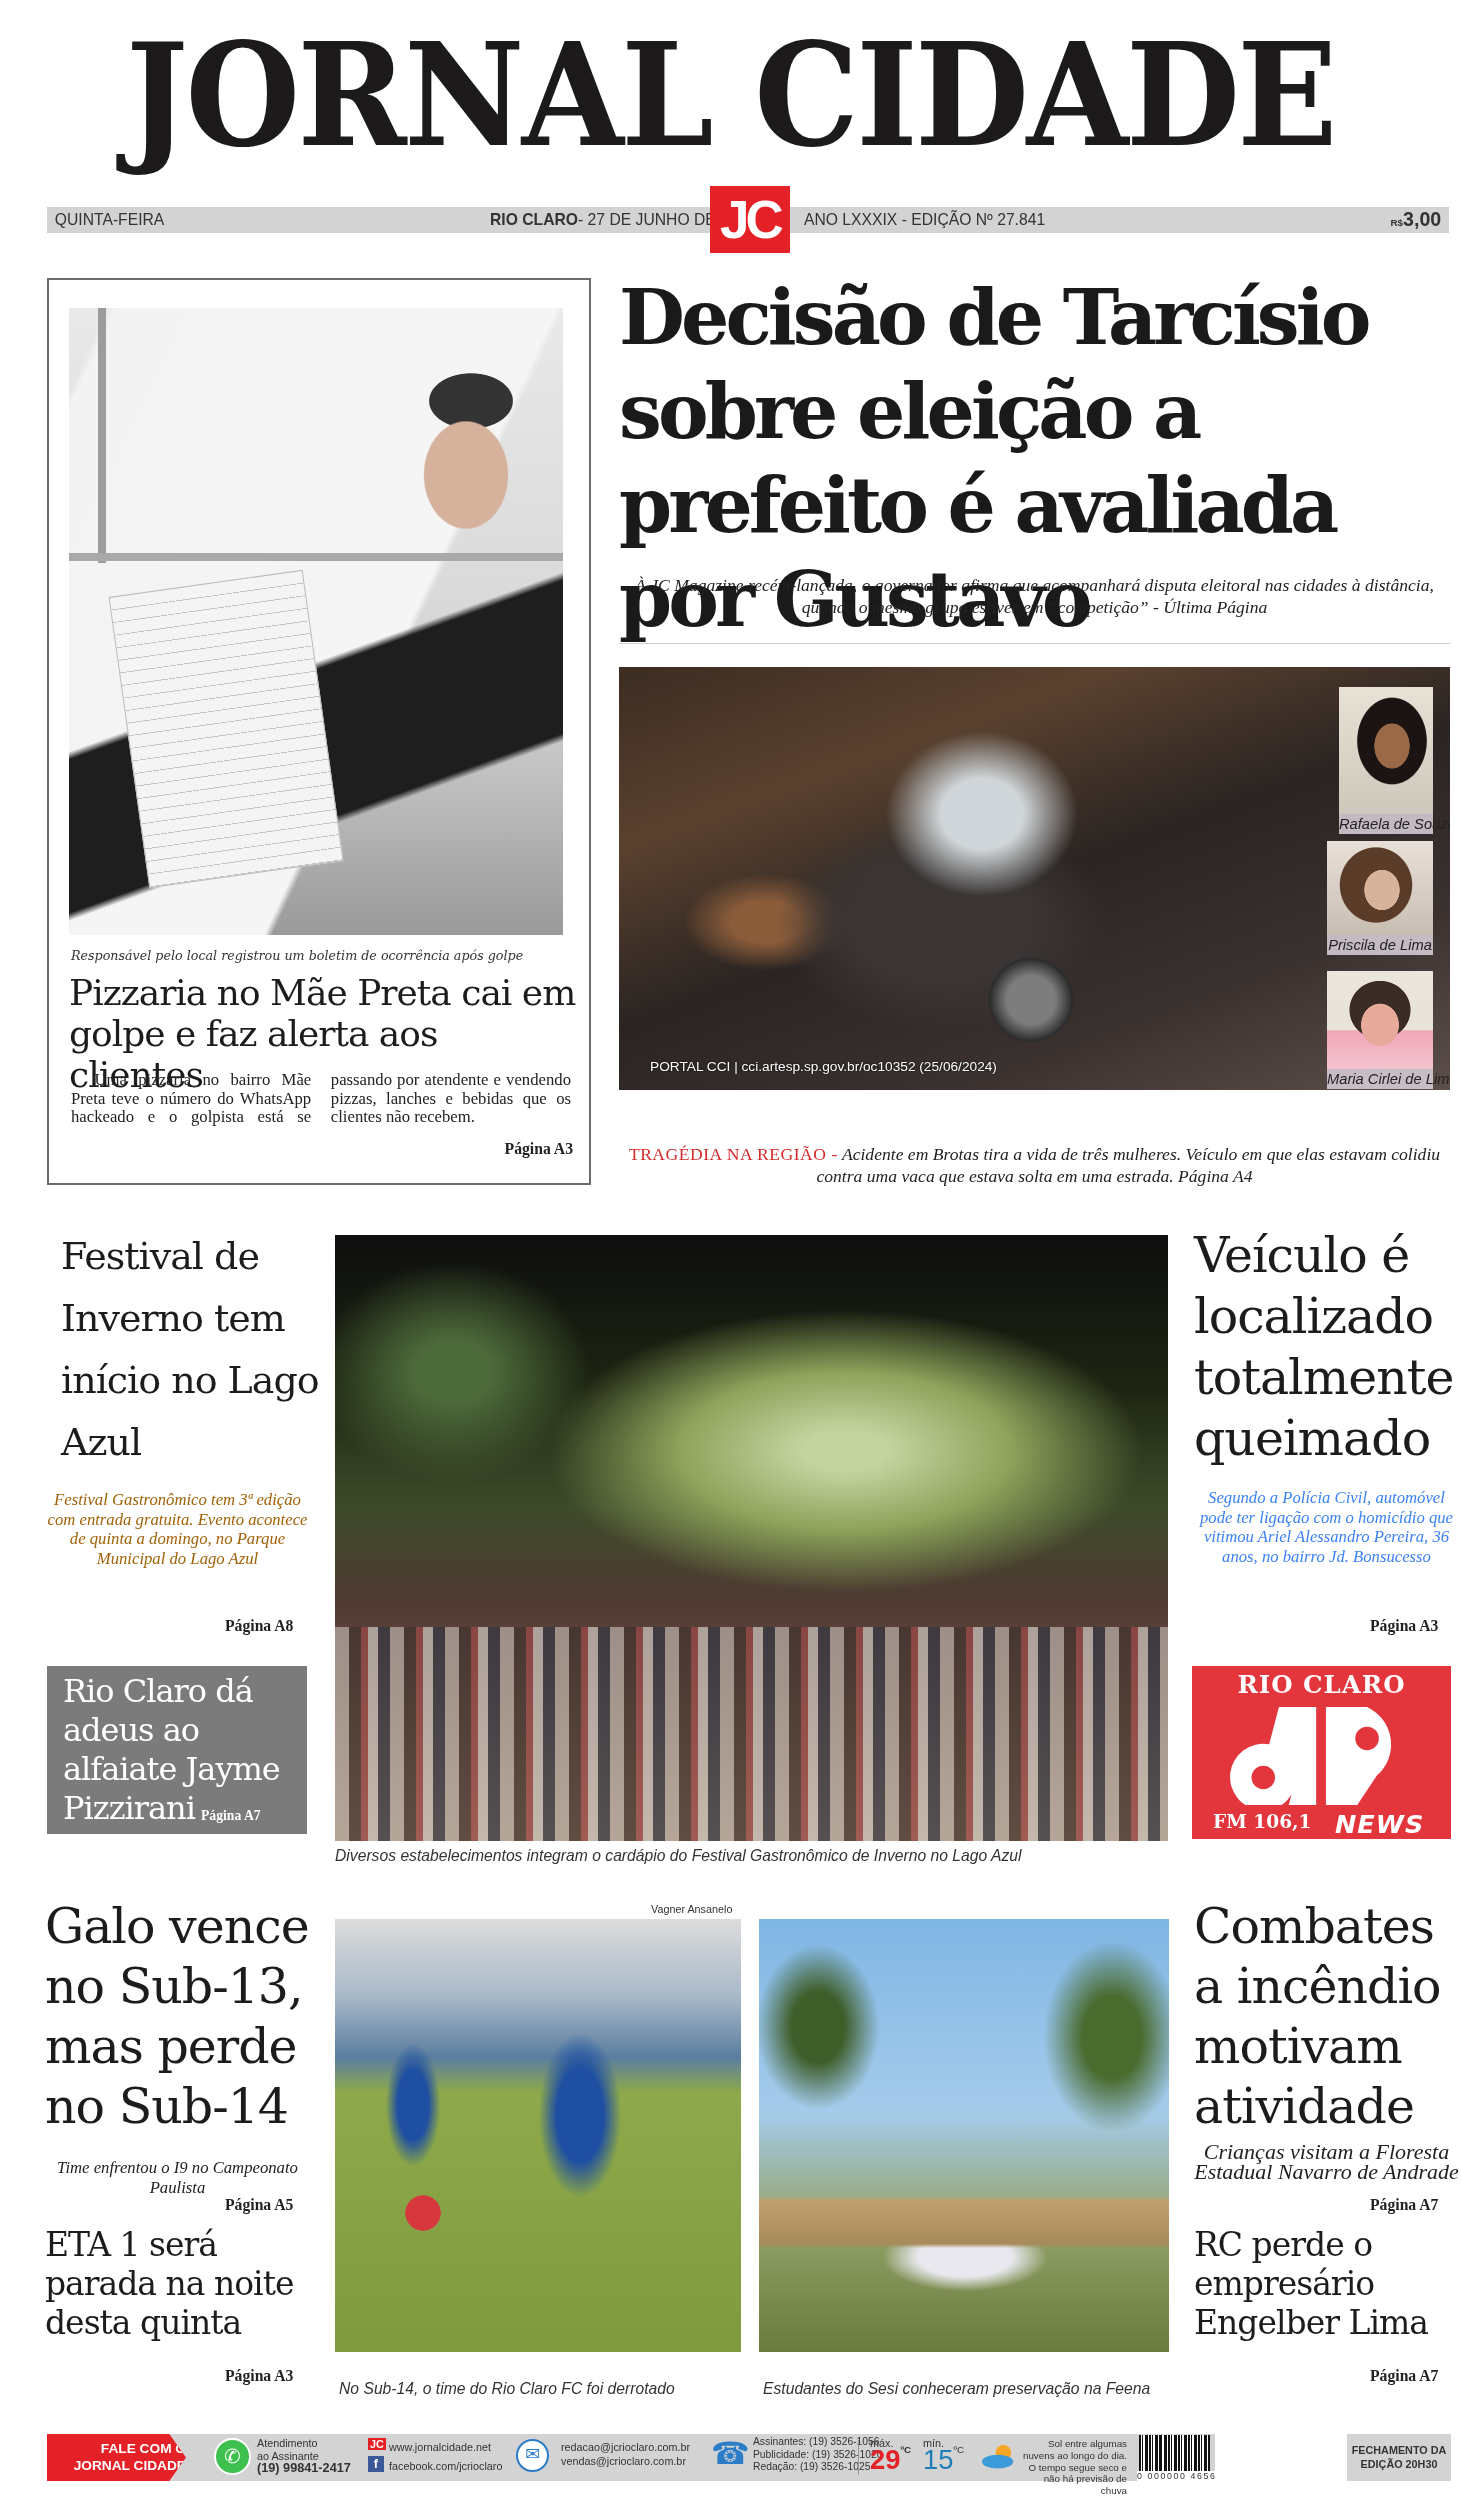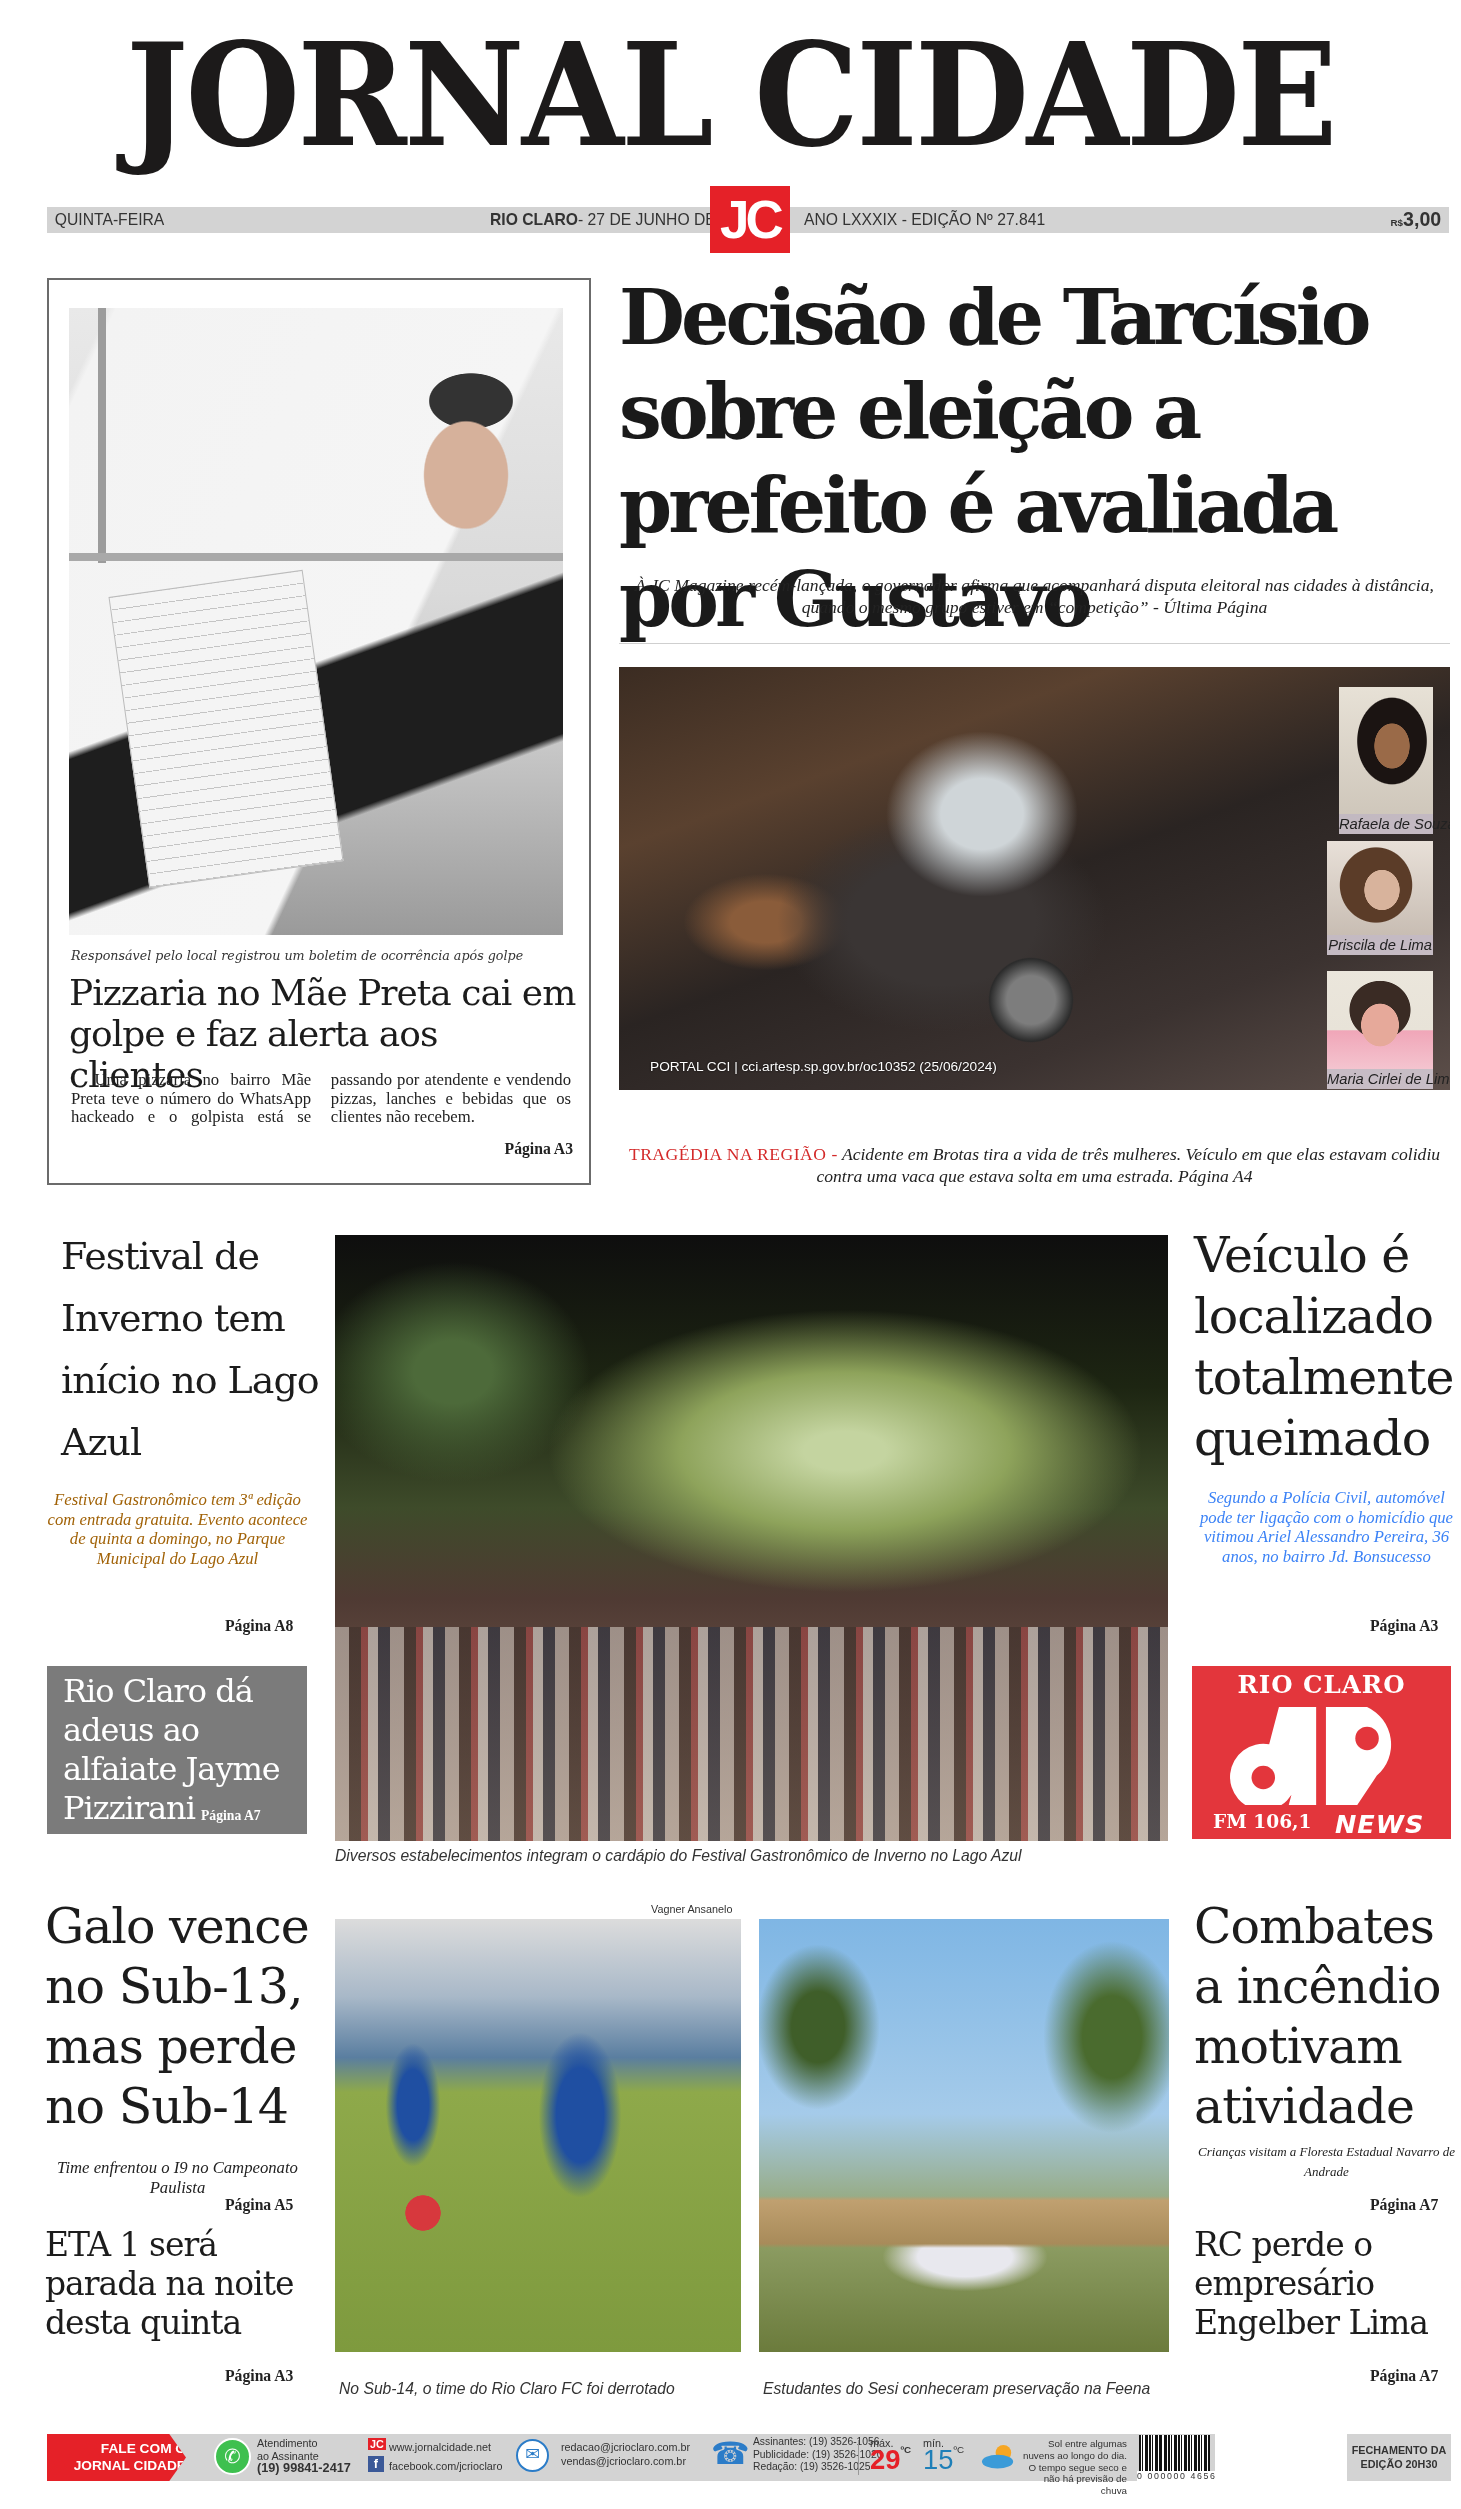--- a/index.html
+++ b/index.html
@@ -163,21 +163,21 @@
     background:
       linear-gradient(180deg, transparent 0 64%, #c0a070 65%, #a88b5a 75%, transparent 76%),
       radial-gradient(ellipse 118px 49px at 206px 338px, #e8e8ee 40%, transparent 70%),
       radial-gradient(ellipse 98px 137px at 353px 118px, #4a6b2e 30%, transparent 70%),
       radial-gradient(ellipse 88px 118px at 59px 108px, #3f5e29 30%, transparent 70%),
       linear-gradient(180deg, #7fb6e4 0%, #a5cbea 45%, #93a36a 70%, #6b7b3c 100%);
   }
   .forest-cap { left: 763px; top: 2380px; font-family: "Liberation Sans", sans-serif; font-style: italic; font-size: 15.7px; color: #333; }
 
   .comb-head { left: 1194px; top: 1897px; width: 265px; font-size: 49px; line-height: 60px; }
-  .comb-deck { left: 1194px; top: 2142px; width: 265px; text-align: center; font-family: "Liberation Serif", serif; font-style: italic; font-size: 13px; line-height: 19.6px; color: #222; }
+  .comb-deck { left: 1194px; top: 2142px; width: 265px; text-align: center; font-family: "Liberation Serif", serif; font-style: italic; font-size: 22px; line-height: 19.6px; color: #222; }
   .comb-page { left: 1370px; top: 2196px; }
   .rc-head { left: 1194px; top: 2225px; width: 265px; font-size: 33px; line-height: 39px; }
   .rc-page { left: 1370px; top: 2367px; }
 
   
   .footer-bar { left: 110px; top: 2434px; width: 1304px; height: 47px; background: #d3d3d3; }
   .footer-bar .fb-inner { position: absolute; left: 0; top: 0; width: 1088px; height: 47px; background: #d3d3d3; }
   .fale {
     left: 47px; top: 2434px; width: 139px; height: 47px; background: #e52128; color: #ffffff;
     font-family: "Liberation Sans", sans-serif; font-weight: bold; font-size: 13.7px; line-height: 16.7px; text-align: right; padding-top: 6.9px;

